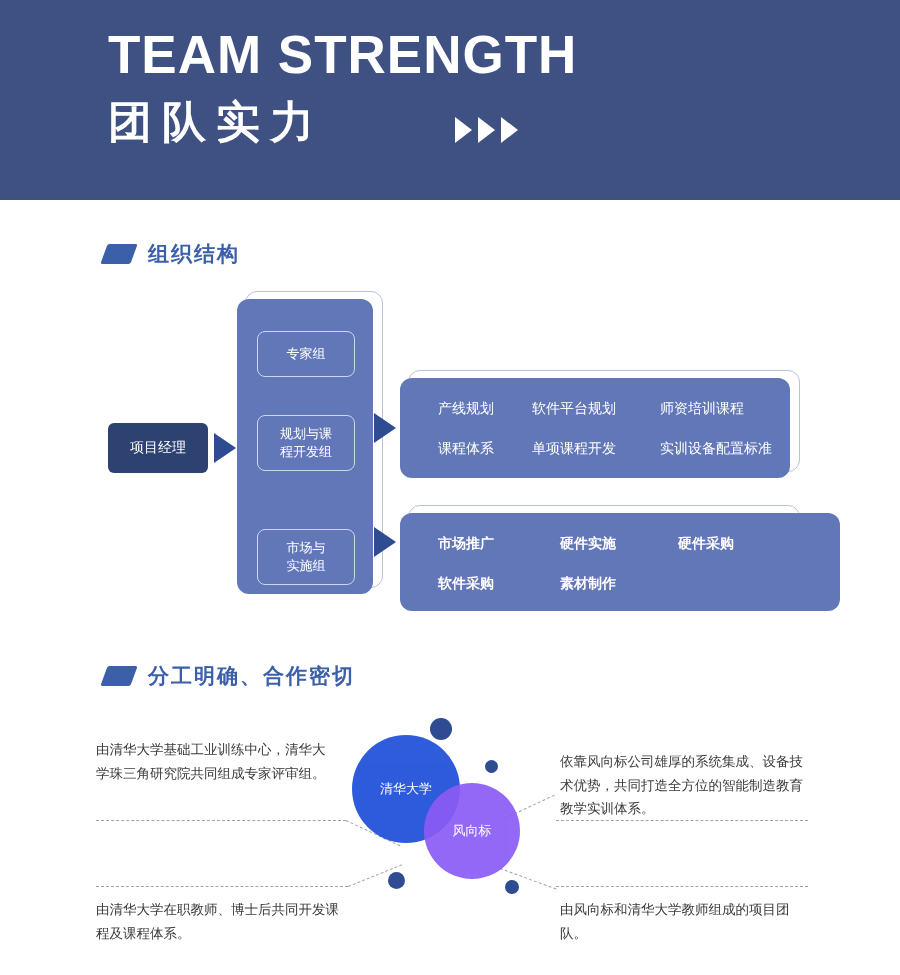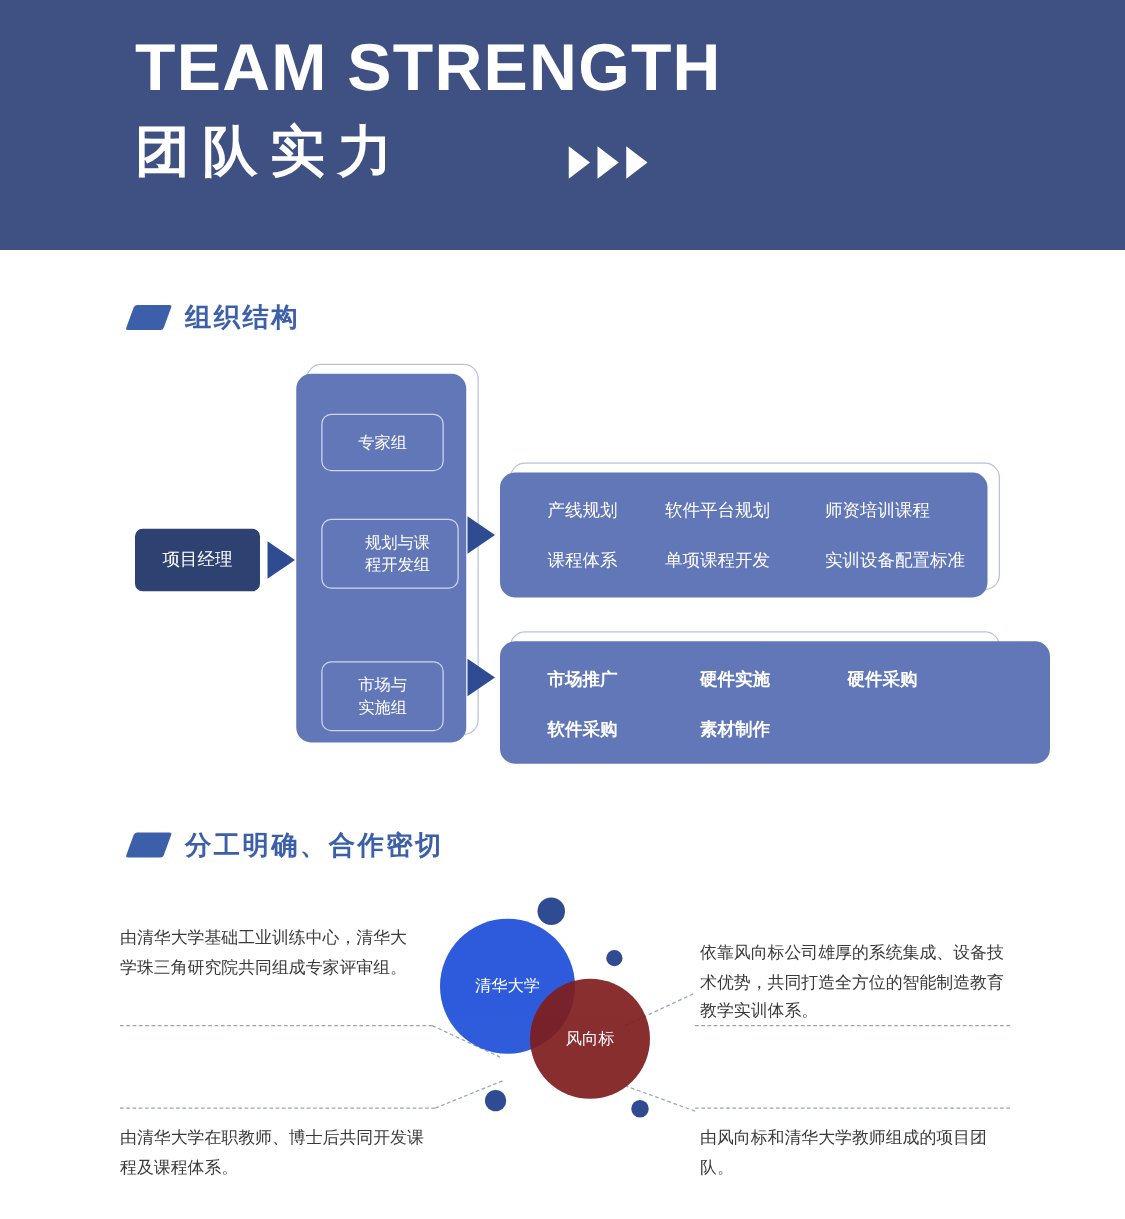--- a/index.html
+++ b/index.html
@@ -71,21 +71,21 @@
     background:none;border:1px solid #b9c2dd;border-radius:12px;
   }
   .mid-item{
     position:absolute;left:20px;width:96px;
     border:1px solid #cdd6ee;border-radius:8px;
     color:#ffffff;font-size:13px;line-height:1.35;
     display:flex;align-items:center;justify-content:center;
     text-align:center;
   }
   .mid-item.m1{top:32px;height:44px;}
-  .mid-item.m2{top:116px;height:54px;padding-left:12px;}
+  .mid-item.m2{top:116px;height:54px;}
   .mid-item.m3{top:230px;height:54px;}
 
   .tri-blue{
     position:absolute;width:0;height:0;
     border-top:15px solid transparent;
     border-bottom:15px solid transparent;
     border-left:22px solid #2f4b91;
   }
 
   .panel{
@@ -109,21 +109,21 @@
 
   .venn{position:absolute;}
   .circle-green{
     position:absolute;left:352px;top:35px;width:108px;height:108px;
     background:#1d4ed8;opacity:.92;border-radius:50%;
     display:flex;align-items:center;justify-content:center;
   }
   .circle-green span{color:#ffffff;font-size:13px;}
   .circle-blue{
     position:absolute;left:424px;top:83px;width:96px;height:96px;
-    background:#7f1d1d;opacity:.92;border-radius:50%;
+    background:#8b5cf6;opacity:.92;border-radius:50%;
     display:flex;align-items:center;justify-content:center;
   }
   .circle-blue span{color:#ffffff;font-size:13px;}
   .dot{position:absolute;border-radius:50%;background:#2f4b91;}
   .d1{left:430px;top:18px;width:22px;height:22px;}
   .d2{left:485px;top:60px;width:13px;height:13px;}
   .d3{left:388px;top:172px;width:17px;height:17px;}
   .d4{left:505px;top:180px;width:14px;height:14px;}
 
   .note{

